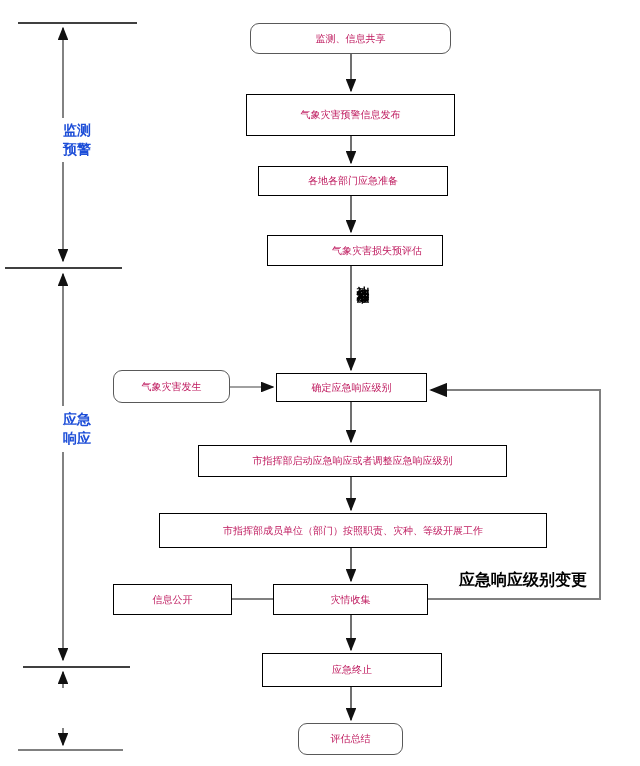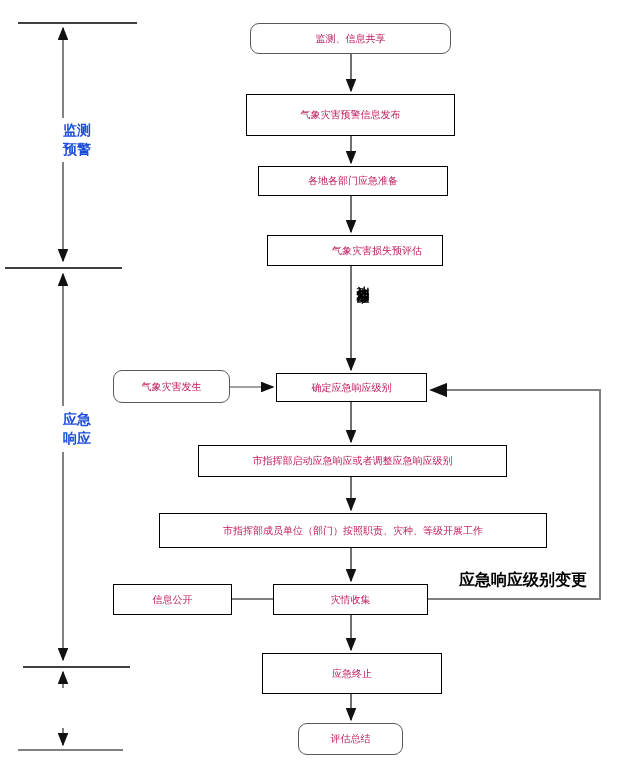--- a/index.html
+++ b/index.html
@@ -125,21 +125,21 @@
   </div>
 
   <div class="node rounded" style="left:250px; top:23px;  width:201px; height:31px;">监测、信息共享</div>
   <div class="node" style="left:246px; top:94px;  width:209px; height:42px;">气象灾害预警信息发布</div>
   <div class="node" style="left:258px; top:166px; width:190px; height:30px;">各地各部门应急准备</div>
   <div class="node" style="left:267px; top:235px; width:176px; height:31px;padding-left:44px;">气象灾害损失预评估</div>
   <div class="node" style="left:276px; top:373px; width:151px; height:29px;">确定应急响应级别</div>
   <div class="node" style="left:198px; top:445px; width:309px; height:32px;">市指挥部启动应急响应或者调整应急响应级别</div>
   <div class="node" style="left:273px; top:584px; width:155px; height:31px;">灾情收集</div>
   <div class="node" style="left:159px; top:513px; width:388px; height:35px;">市指挥部成员单位（部门）按照职责、灾种、等级开展工作</div>
-  <div class="node" style="left:262px; top:653px; width:180px; height:41px;">应急终止</div>
+  <div class="node" style="left:262px; top:653px; width:180px; height:34px;">应急终止</div>
   <div class="node rounded" style="left:298px; top:723px; width:105px; height:32px;">评估总结</div>
 
   <div class="node rounded" style="left:113px; top:370px; width:117px; height:33px;">气象灾害发生</div>
   <div class="node" style="left:113px; top:584px; width:119px; height:31px;">信息公开</div>
 
   <div class="edge-label-v">达到启动标准</div>
   <div class="edge-label-h">应急响应级别变更</div>
 
 </div>
 

